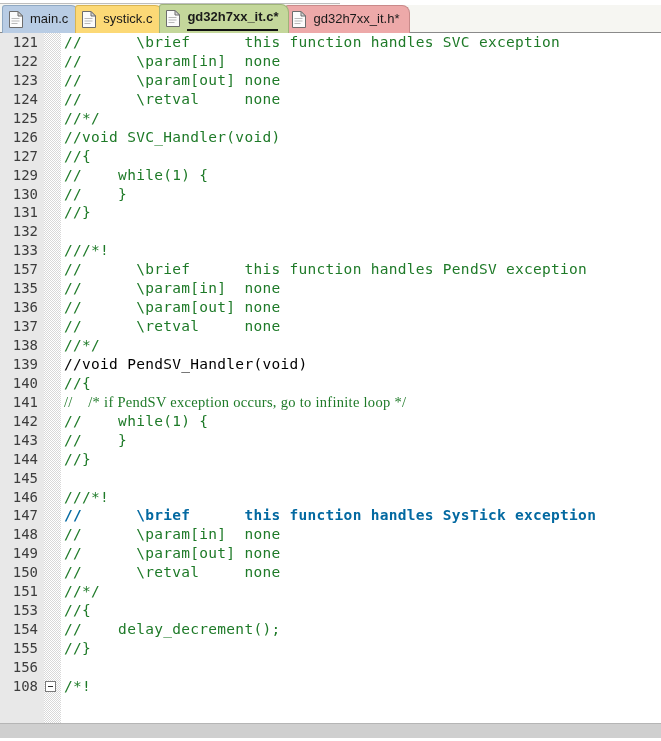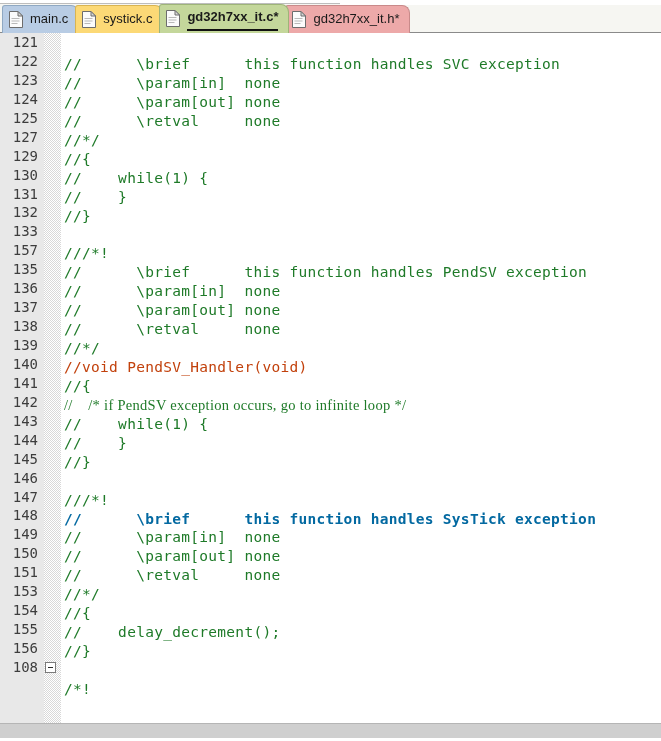--- a/index.html
+++ b/index.html
@@ -165,21 +165,20 @@
   .code {
     position: absolute;
     left: 64px;
     top: 0;
     font-family: "DejaVu Sans Mono", monospace;
     font-size: 14.5px;
     line-height: 18.95px;
     color: #1e7a28;
     white-space: pre;
     letter-spacing: 0.02em;
-    margin-top: 22px;
   }
 
   
   #hscroll {
     position: absolute;
     left: 0; right: 0; bottom: 0;
     height: 15px;
     background: #cfcfcf;
     border-top: 1px solid #b5b5b5;
     box-sizing: border-box;
@@ -257,32 +256,33 @@
 
   <div id="editor">
     <div id="gutter"></div>
     <div id="foldmargin"></div>
     <div id="codearea">
         <div class="row"><span class="lineno">121</span><span class="code" style="color: rgb(30, 122, 40);">//      \brief      this function handles SVC exception</span></div>
         <div class="row"><span class="lineno">122</span><span class="code" style="color: rgb(30, 122, 40);">//      \param[in]  none</span></div>
         <div class="row"><span class="lineno">123</span><span class="code" style="color: rgb(30, 122, 40);">//      \param[out] none</span></div>
         <div class="row"><span class="lineno">124</span><span class="code" style="color: rgb(30, 122, 40);">//      \retval     none</span></div>
         <div class="row"><span class="lineno">125</span><span class="code" style="color: rgb(30, 122, 40);">//*/</span></div>
+        <div class="row"><span class="lineno">126</span><span class="code" style="color: rgb(30, 122, 40);">//void SVC_Handler(void)</span></div>
         <div class="row"><span class="lineno">127</span><span class="code" style="color: rgb(30, 122, 40);">//{</span></div>
         <div class="row"><span class="lineno">129</span><span class="code" style="color: rgb(30, 122, 40);">//    while(1) {</span></div>
         <div class="row"><span class="lineno">130</span><span class="code" style="color: rgb(30, 122, 40);">//    }</span></div>
         <div class="row"><span class="lineno">131</span><span class="code" style="color: rgb(30, 122, 40);">//}</span></div>
         <div class="row"><span class="lineno">132</span><span class="code" style="color: rgb(30, 122, 40);"></span></div>
         <div class="row"><span class="lineno">133</span><span class="code" style="color: rgb(30, 122, 40);">///*!</span></div>
         <div class="row"><span class="lineno">157</span><span class="code" style="color: rgb(30, 122, 40);">//      \brief      this function handles PendSV exception</span></div>
         <div class="row"><span class="lineno">135</span><span class="code" style="color: rgb(30, 122, 40);">//      \param[in]  none</span></div>
         <div class="row"><span class="lineno">136</span><span class="code" style="color: rgb(30, 122, 40);">//      \param[out] none</span></div>
         <div class="row"><span class="lineno">137</span><span class="code" style="color: rgb(30, 122, 40);">//      \retval     none</span></div>
         <div class="row"><span class="lineno">138</span><span class="code" style="color: rgb(30, 122, 40);">//*/</span></div>
-        <div class="row"><span class="lineno">139</span><span class="code" style="color: #c2410c;">//void PendSV_Handler(void)</span></div>
+        <div class="row"><span class="lineno">139</span><span class="code" style="color: #000000;">//void PendSV_Handler(void)</span></div>
         <div class="row"><span class="lineno">140</span><span class="code" style="color: rgb(30, 122, 40);">//{</span></div>
         <div class="row"><span class="lineno">141</span><span class="code" style="color: rgb(30, 122, 40); font-family: Liberation Serif, serif;">//    /* if PendSV exception occurs, go to infinite loop */</span></div>
         <div class="row"><span class="lineno">142</span><span class="code" style="color: rgb(30, 122, 40);">//    while(1) {</span></div>
         <div class="row"><span class="lineno">143</span><span class="code" style="color: rgb(30, 122, 40);">//    }</span></div>
         <div class="row"><span class="lineno">144</span><span class="code" style="color: rgb(30, 122, 40);">//}</span></div>
         <div class="row"><span class="lineno">145</span><span class="code" style="color: rgb(30, 122, 40);"></span></div>
         <div class="row"><span class="lineno">146</span><span class="code" style="color: rgb(30, 122, 40);">///*!</span></div>
         <div class="row"><span class="lineno">147</span><span class="code" style="color: #0369a1; font-weight: bold;">//      \brief      this function handles SysTick exception</span></div>
         <div class="row"><span class="lineno">148</span><span class="code" style="color: rgb(30, 122, 40);">//      \param[in]  none</span></div>
         <div class="row"><span class="lineno">149</span><span class="code" style="color: rgb(30, 122, 40);">//      \param[out] none</span></div>

